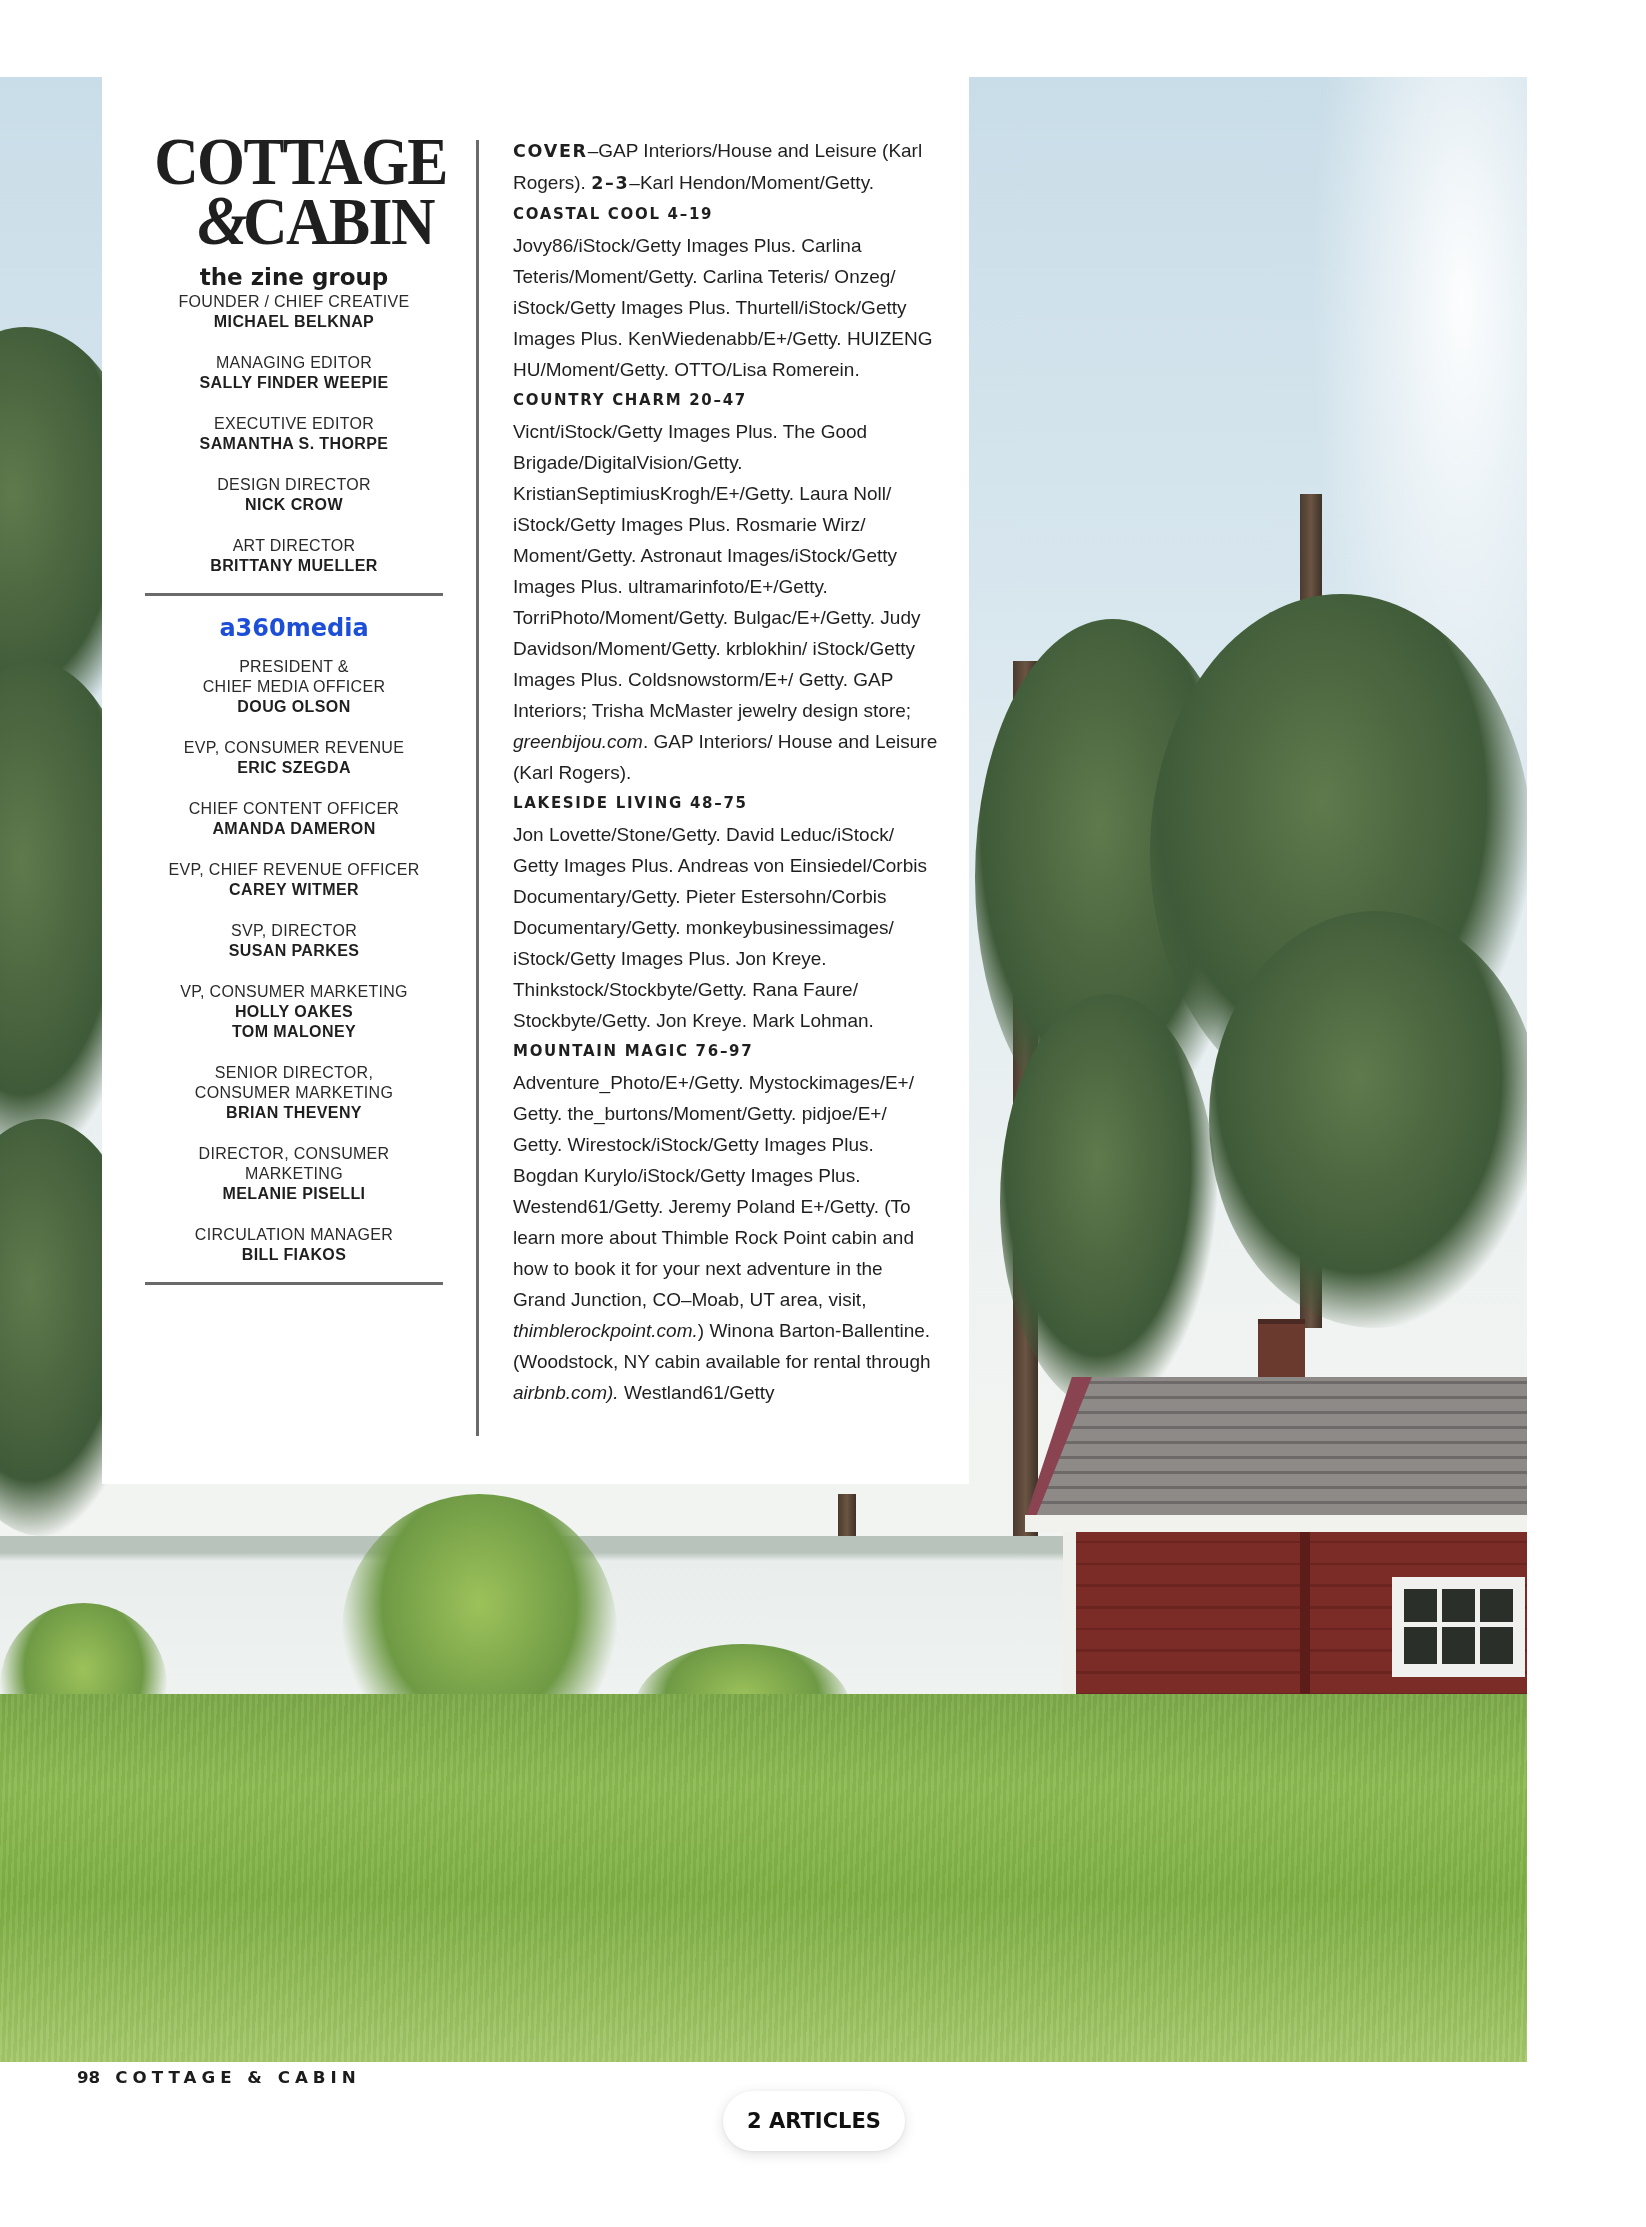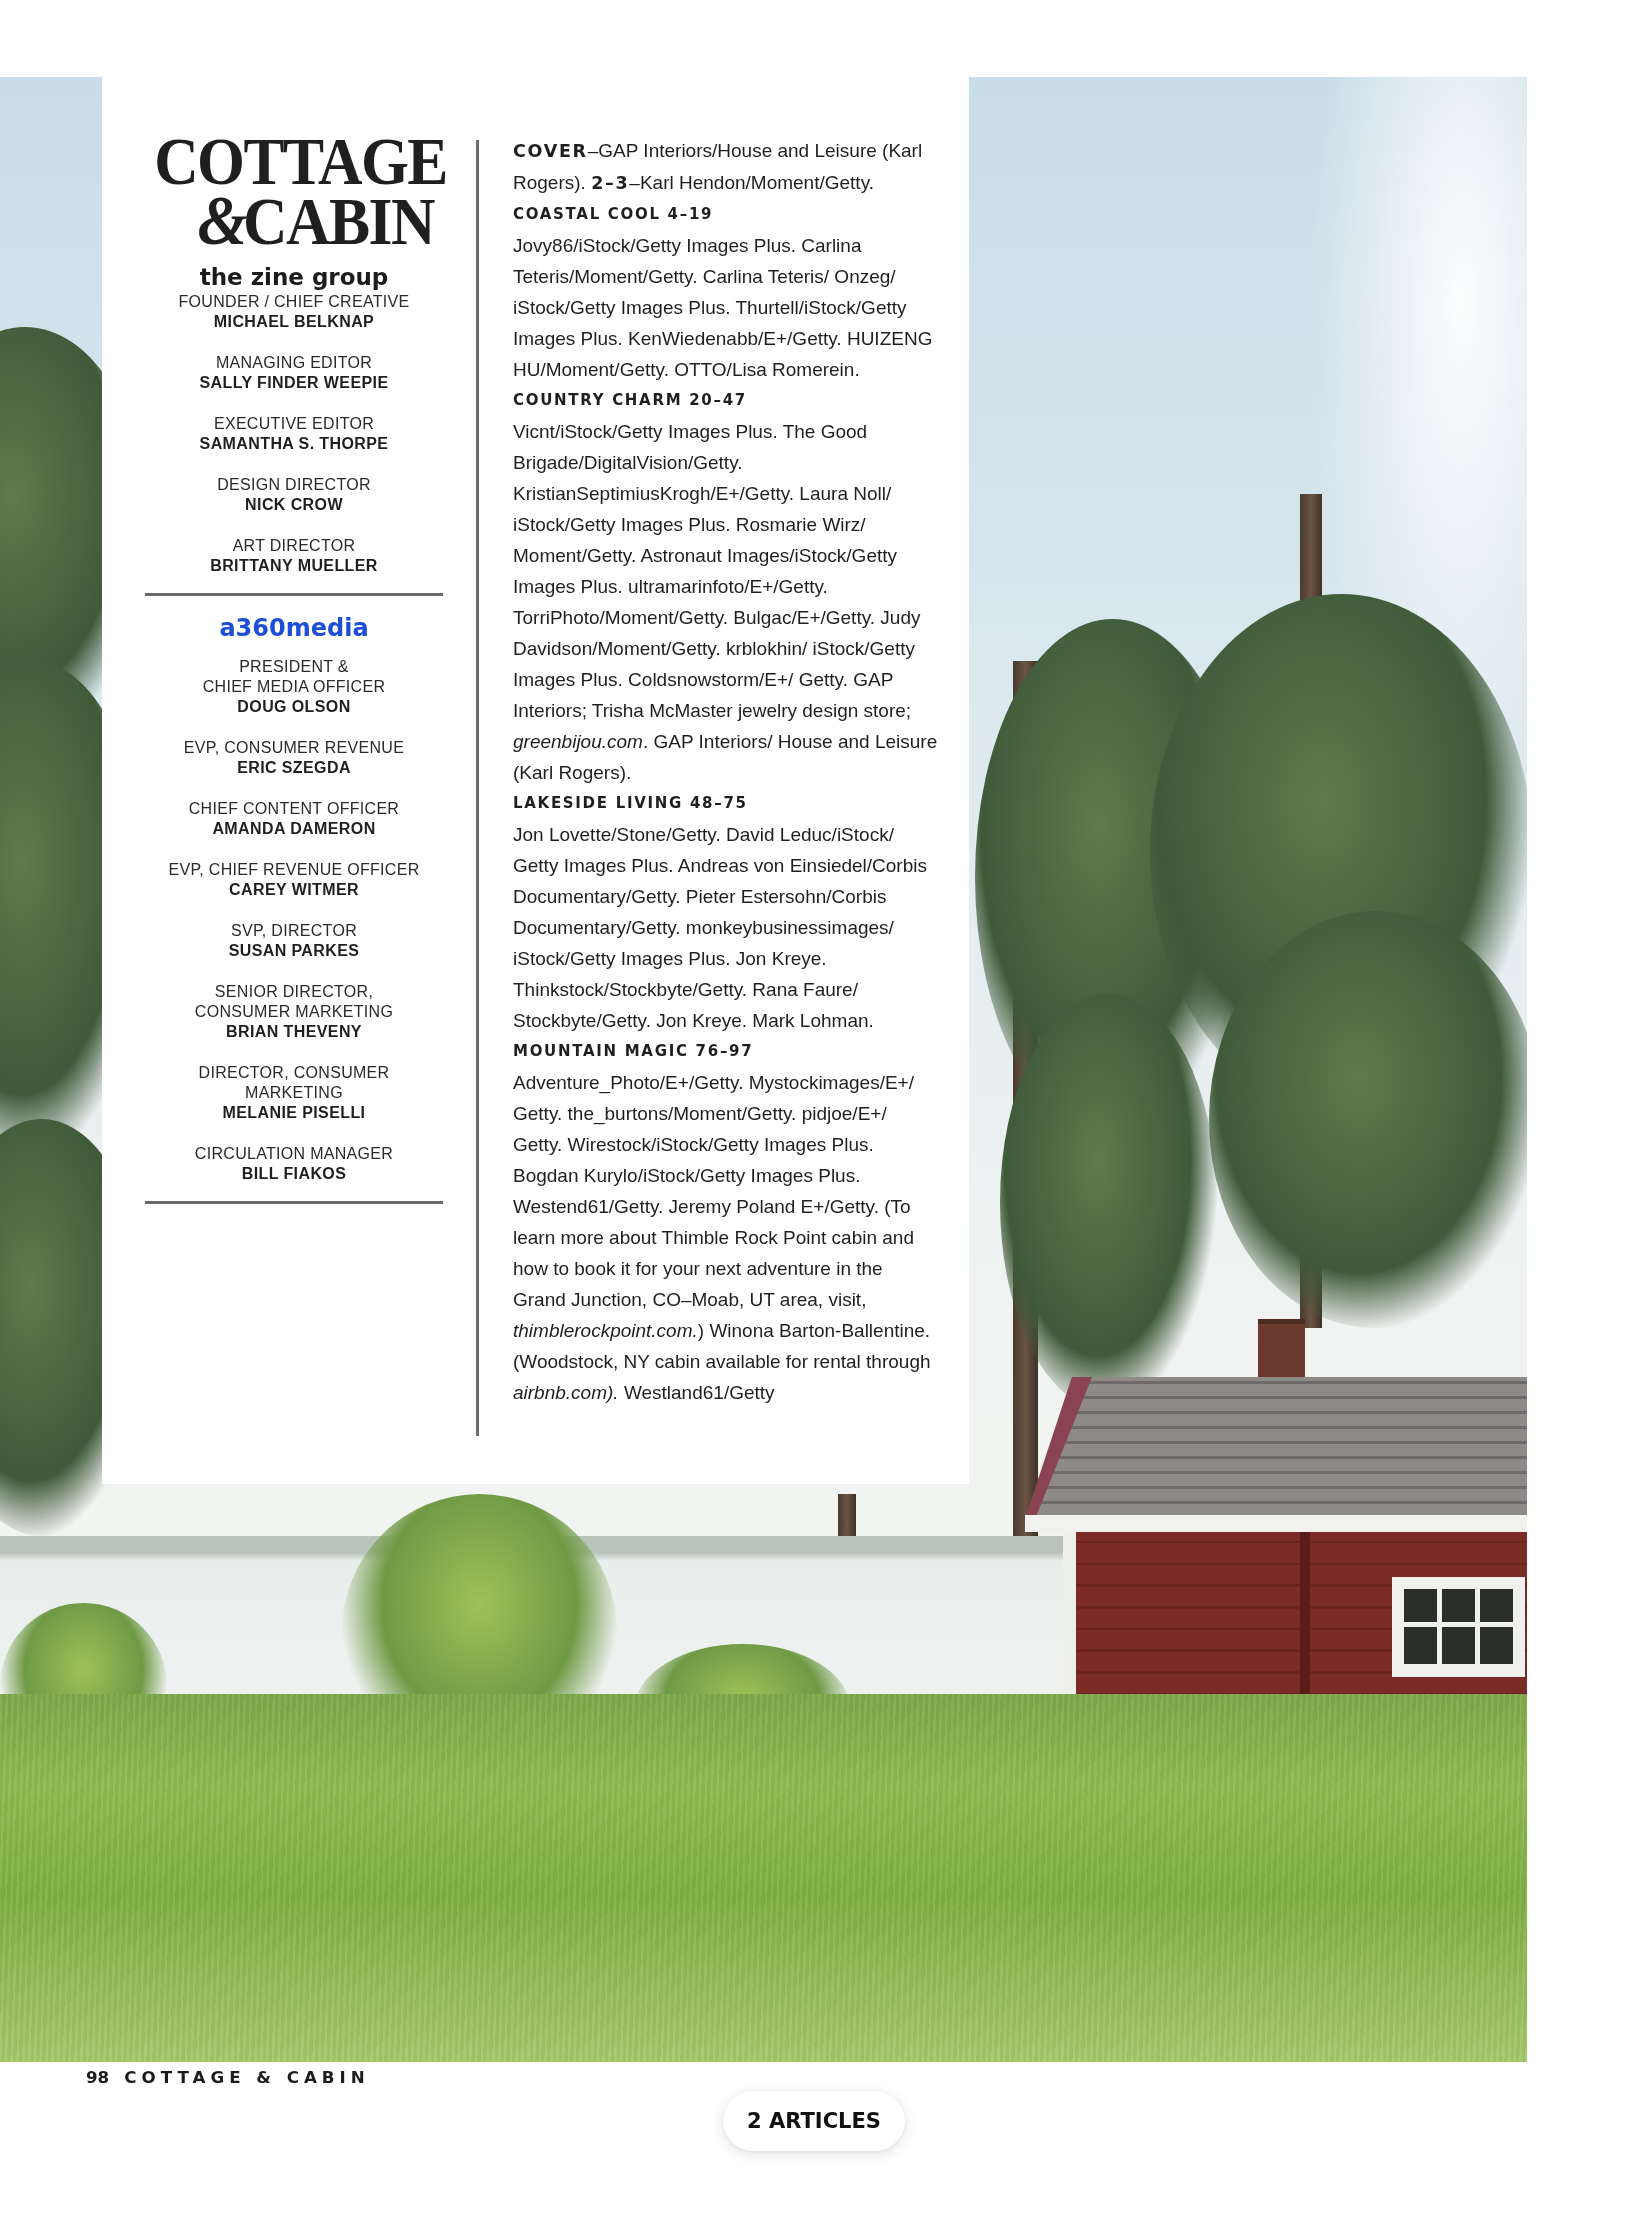--- a/index.html
+++ b/index.html
@@ -60,21 +60,21 @@
   .vline { position: absolute; left: 476px; top: 140px; width: 3.3px; height: 1296px; background: #6a6a6a; }
 
   
   .credits { position: absolute; left: 513px; top: 135px; width: 425px; font-size: 19px; line-height: 31px; color: #1f1f1f; }
   .credits p { margin: 0; }
   .credits .head { font-family: "DejaVu Sans", sans-serif; font-weight: bold; letter-spacing: 1.7px; font-size: 15px; }
   .credits .inlinehead { font-family: "DejaVu Sans", sans-serif; font-weight: bold; letter-spacing: 1.7px; font-size: 17.5px; }
   .credits em { font-style: italic; }
 
   
-  .folio { position: absolute; left: 86px; top: 2067px; font-family: "DejaVu Sans", sans-serif; font-weight: bold; font-size: 16.7px; color: #1c1c1c; }
+  .folio { position: absolute; left: 77px; top: 2067px; font-family: "DejaVu Sans", sans-serif; font-weight: bold; font-size: 16.7px; color: #1c1c1c; }
   .folio .num { margin-right: 15px; }
   .folio .mag { letter-spacing: 5px; }
   .pill { position: absolute; left: 723px; top: 2091px; width: 182px; height: 60px; border-radius: 30px; background: #ffffff;
     box-shadow: 0 3.3px 13.3px rgba(0,0,0,0.12), 0 0.8px 3.3px rgba(0,0,0,0.06);
     display: flex; align-items: center; justify-content: center; font-family: "DejaVu Sans", sans-serif; font-weight: bold; font-size: 21px; color: #111; cursor: pointer; }
 </style>
 </head>
 <body>
 
 <div class="photo">
@@ -173,20 +173,25 @@
     </div>
     <div class="staff-block">
       <div class="staff-title">EVP, CHIEF REVENUE OFFICER</div>
       <div class="staff-name">CAREY WITMER</div>
     </div>
     <div class="staff-block">
       <div class="staff-title">SVP, DIRECTOR</div>
       <div class="staff-name">SUSAN PARKES</div>
     </div>
     <div class="staff-block">
+      <div class="staff-title">VP, CONSUMER MARKETING</div>
+      <div class="staff-name">HOLLY OAKES</div>
+      <div class="staff-name">TOM MALONEY</div>
+    </div>
+    <div class="staff-block">
       <div class="staff-title">SENIOR DIRECTOR,</div>
       <div class="staff-title">CONSUMER MARKETING</div>
       <div class="staff-name">BRIAN THEVENY</div>
     </div>
     <div class="staff-block">
       <div class="staff-title">DIRECTOR, CONSUMER</div>
       <div class="staff-title">MARKETING</div>
       <div class="staff-name">MELANIE PISELLI</div>
     </div>
     <div class="staff-block" style="margin-bottom:0">

